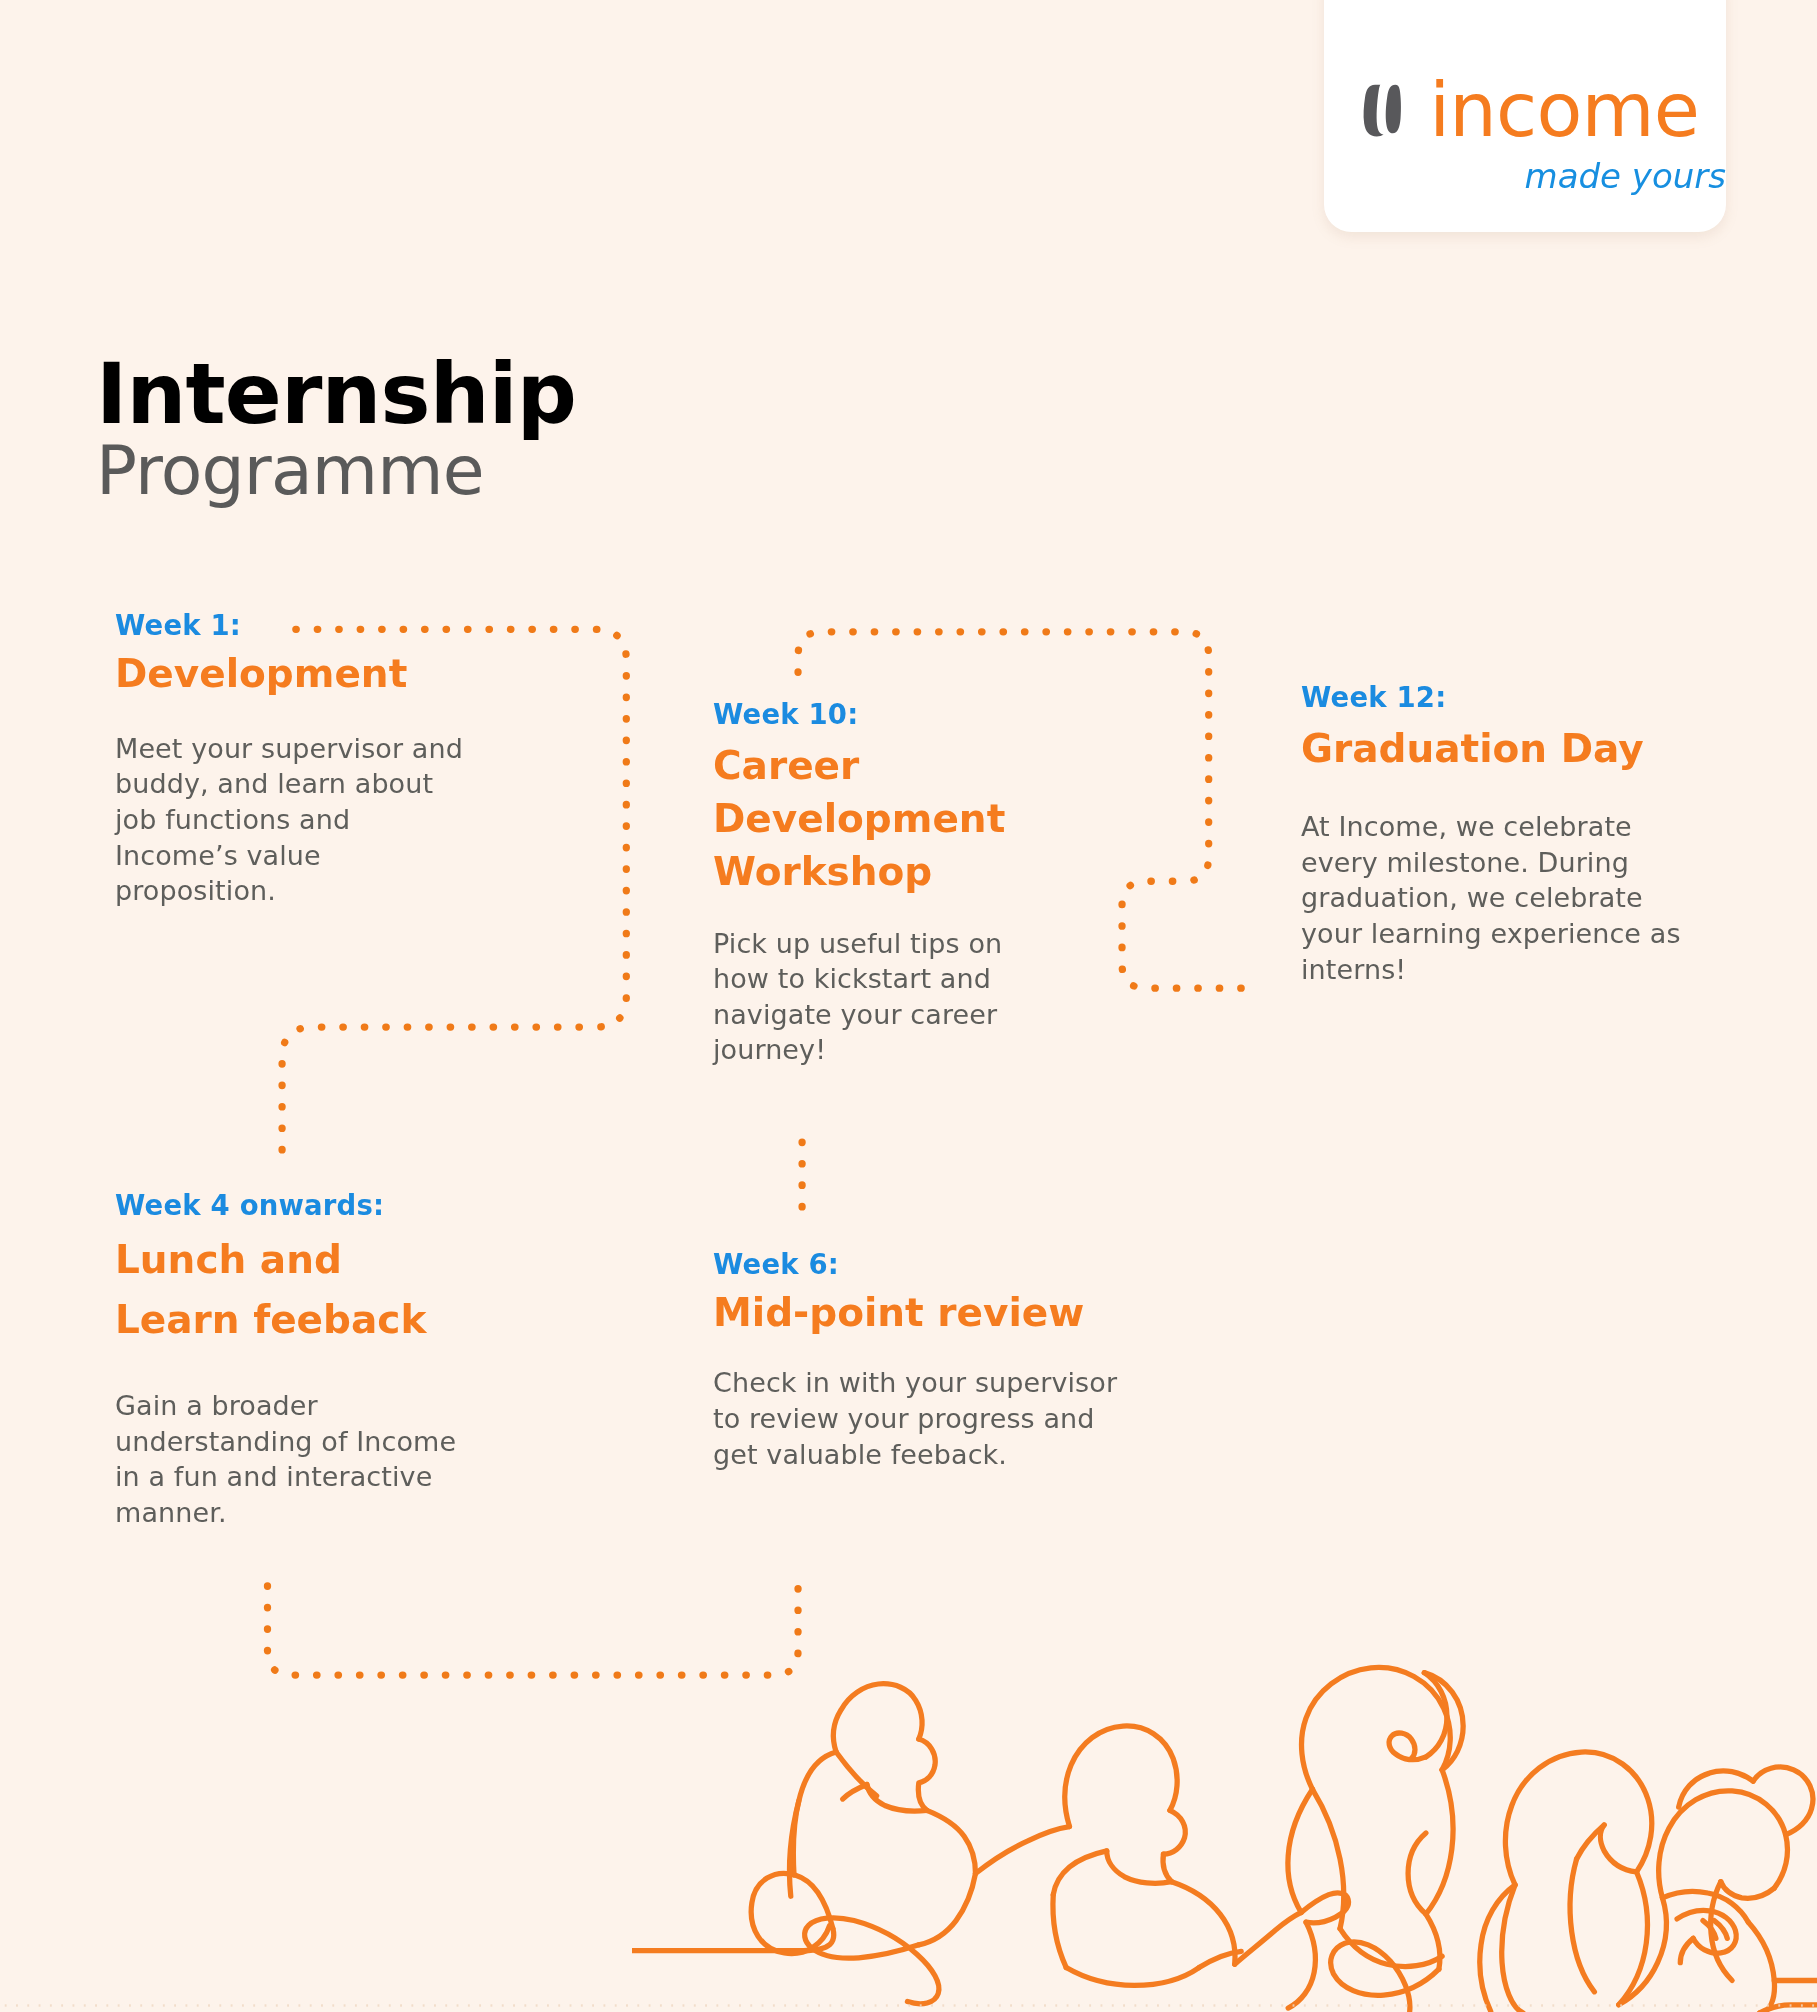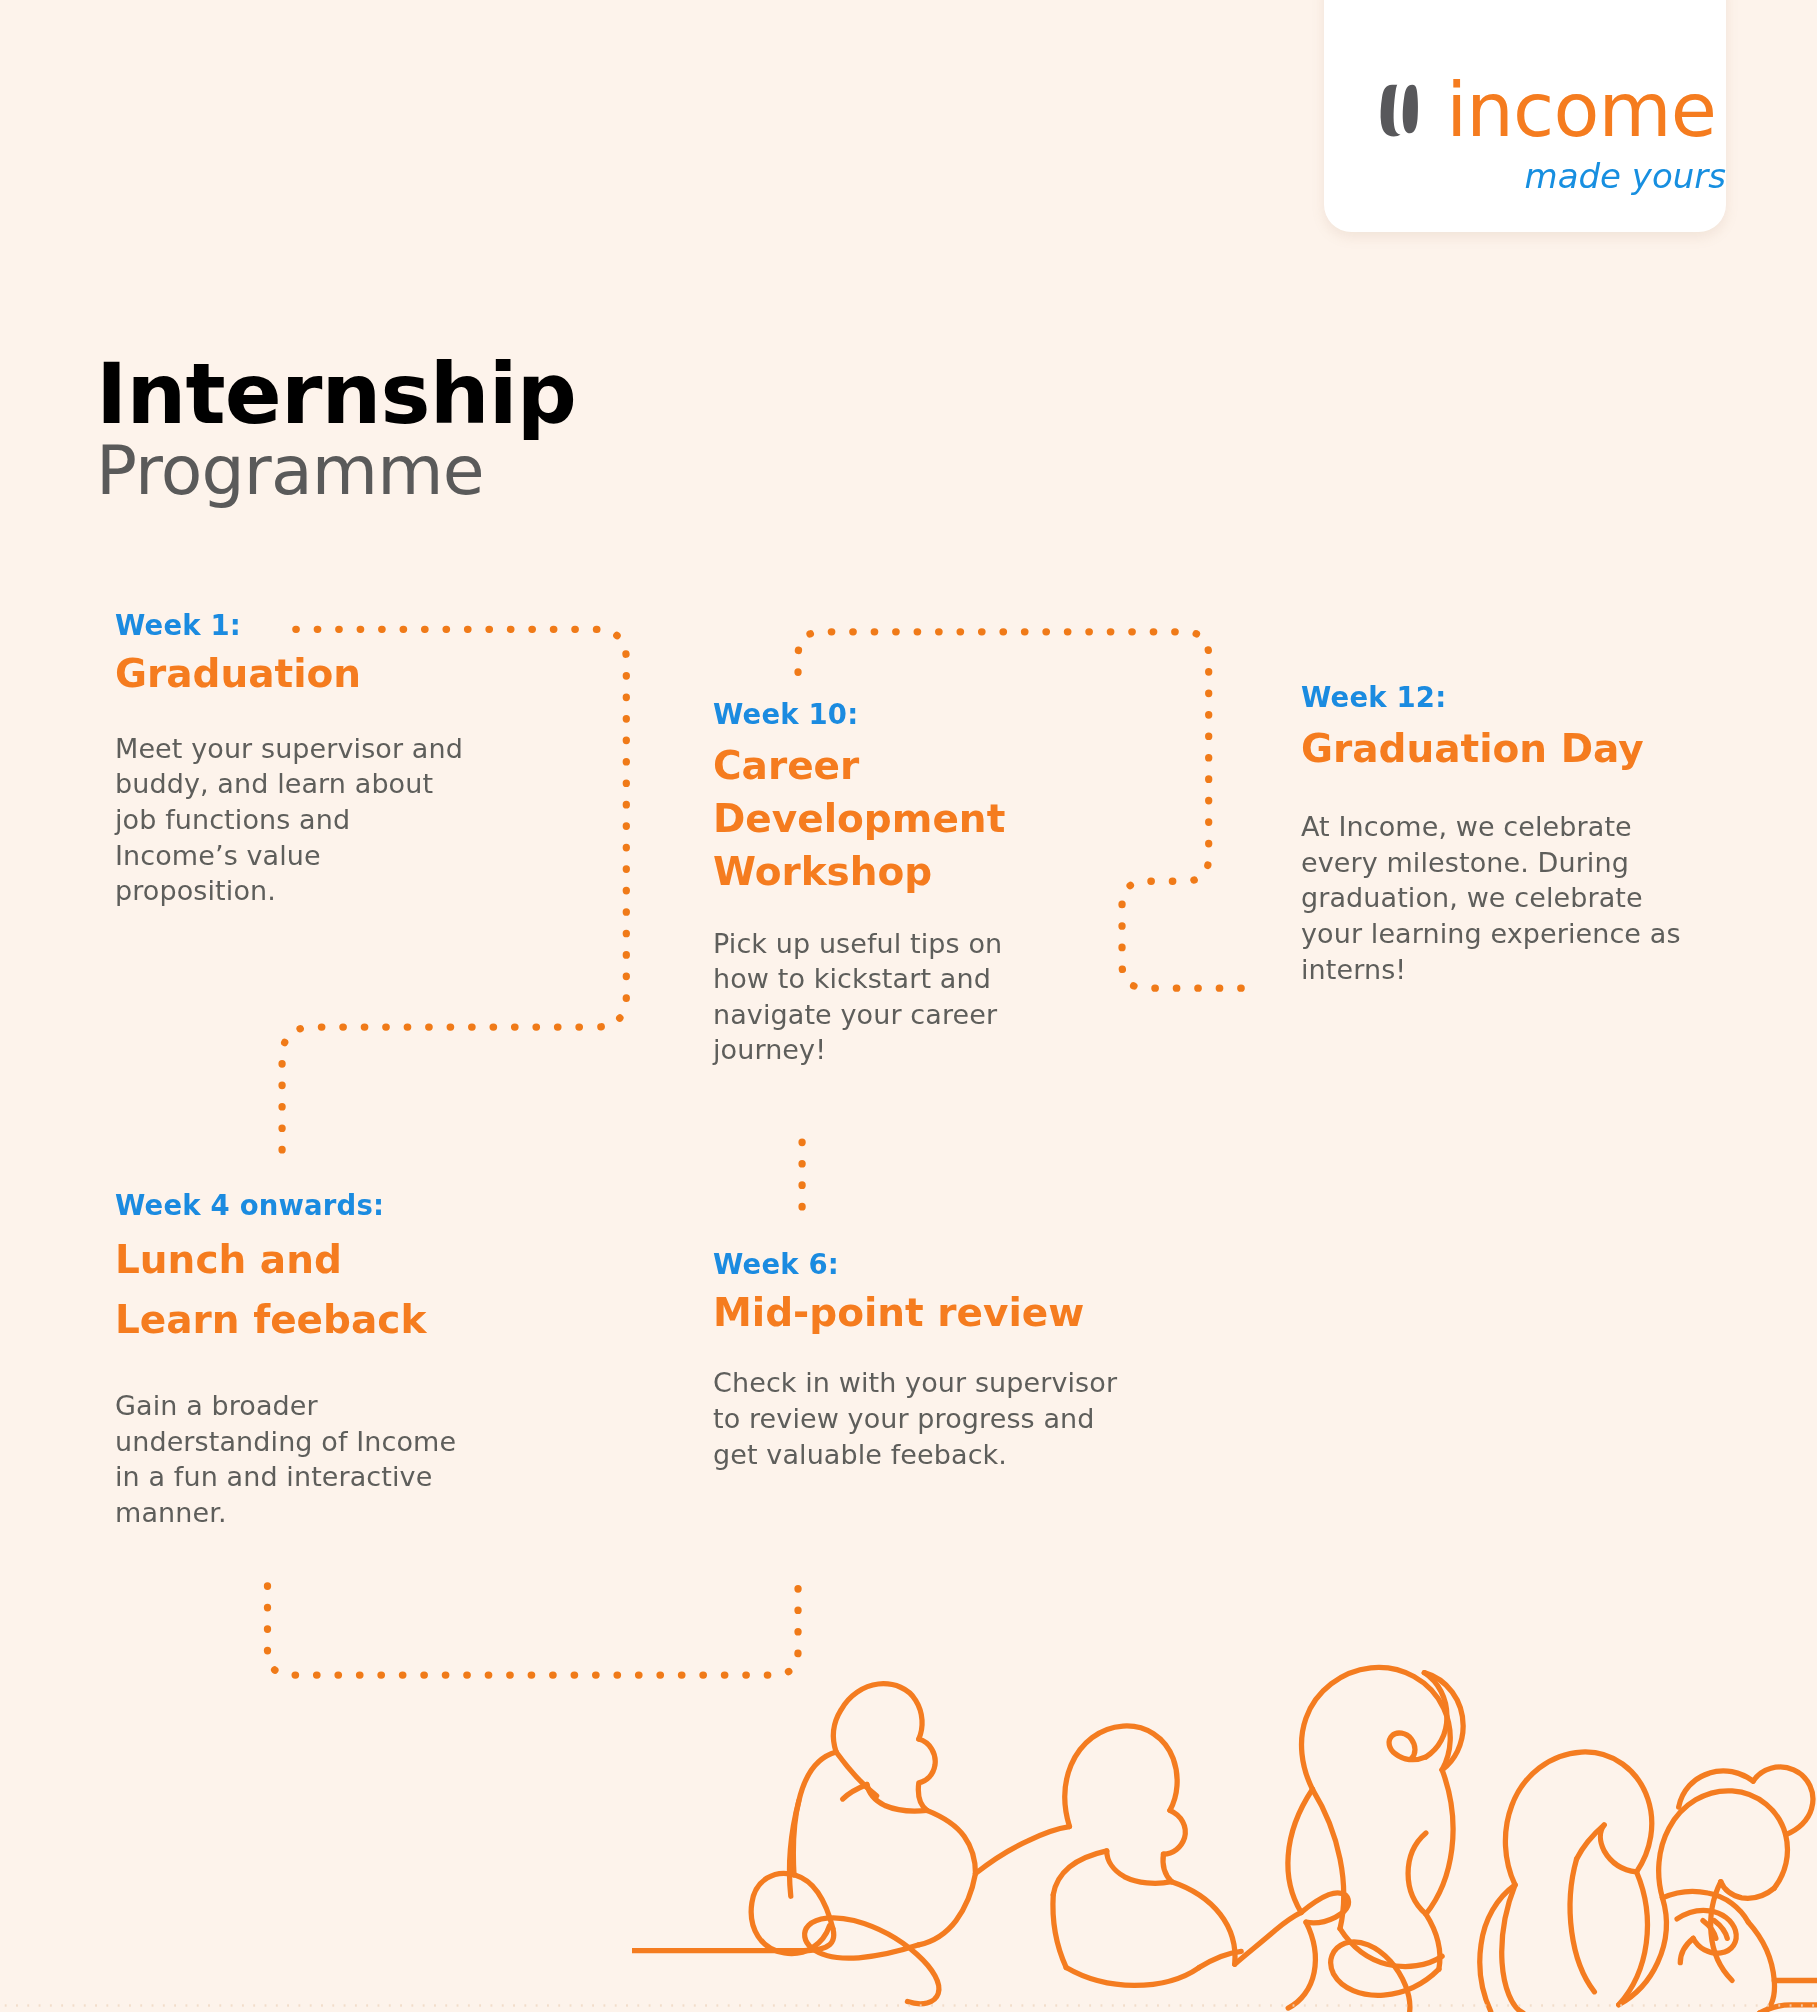--- a/index.html
+++ b/index.html
@@ -36,21 +36,21 @@
     display: flex;
     flex-direction: column;
     align-items: flex-start;
     justify-content: flex-end;
     padding: 0 0 36px 0;
     box-sizing: border-box;
   }
   .logo-row {
     display: flex;
     align-items: baseline;
-    padding-left: 51px;
+    padding-left: 34px;
   }
   .logo-mark {
     width: 60px;
     height: 63px;
     margin-right: 11.3px;
     flex: none;
     position: relative;
     top: 6.5px;
   }
   .logo-word {
@@ -211,21 +211,21 @@
 
     <path class="dotpath" d="M 330 1958 L 330 2038 Q 330 2068 360 2068 L 955 2068 Q 985 2068 985 2038 L 985 1958"></path>
 
     <path class="dotpath" d="M 990 1410 L 990 1500"></path>
 
     <path class="dotpath" d="M 985 830 L 985 810 Q 985 780 1015 780 L 1462 780 Q 1492 780 1492 810 L 1492 1058 Q 1492 1088 1462 1088 L 1415 1088 Q 1385 1088 1385 1118 L 1385 1190 Q 1385 1220 1415 1220 L 1540 1220"></path>
   </svg>
 
   <div class="block" id="block-week1">
     <div class="wk-label">Week 1:</div>
-    <div class="wk-title">Graduation</div>
+    <div class="wk-title">Development</div>
     <div class="wk-body">Meet your supervisor and buddy, and learn about job functions and Income’s value proposition.</div>
   </div>
 
   <div class="block" id="block-week10">
     <div class="wk-label">Week 10:</div>
     <div class="wk-title">Career Development Workshop</div>
     <div class="wk-body">Pick up useful tips on how to kickstart and navigate your career journey!</div>
   </div>
 
   <div class="block" id="block-week12">

